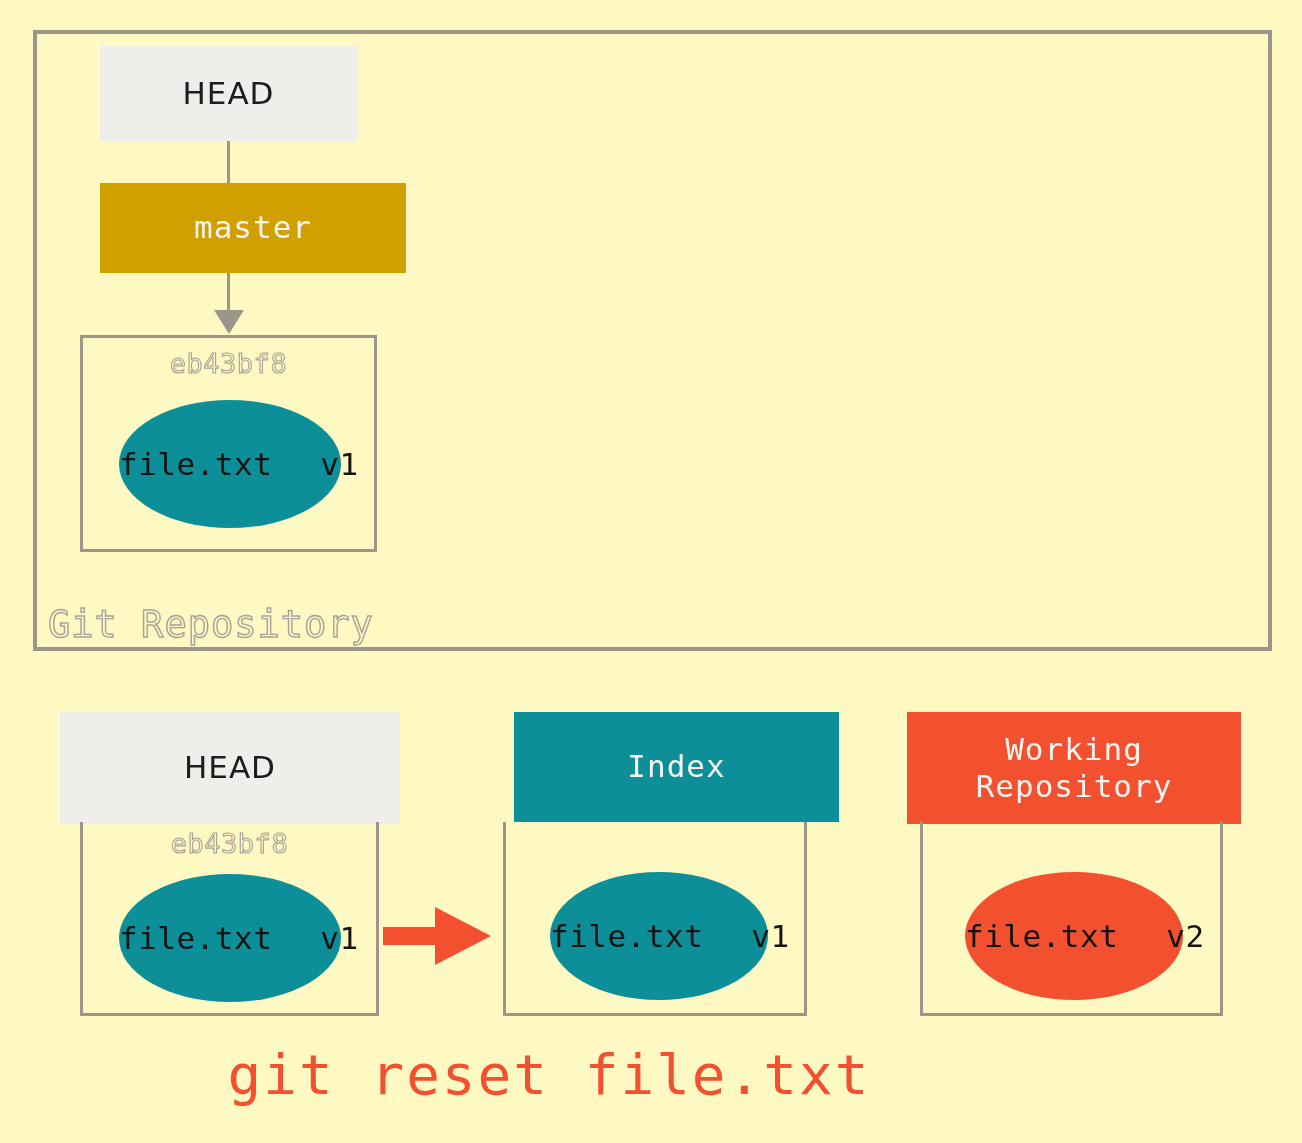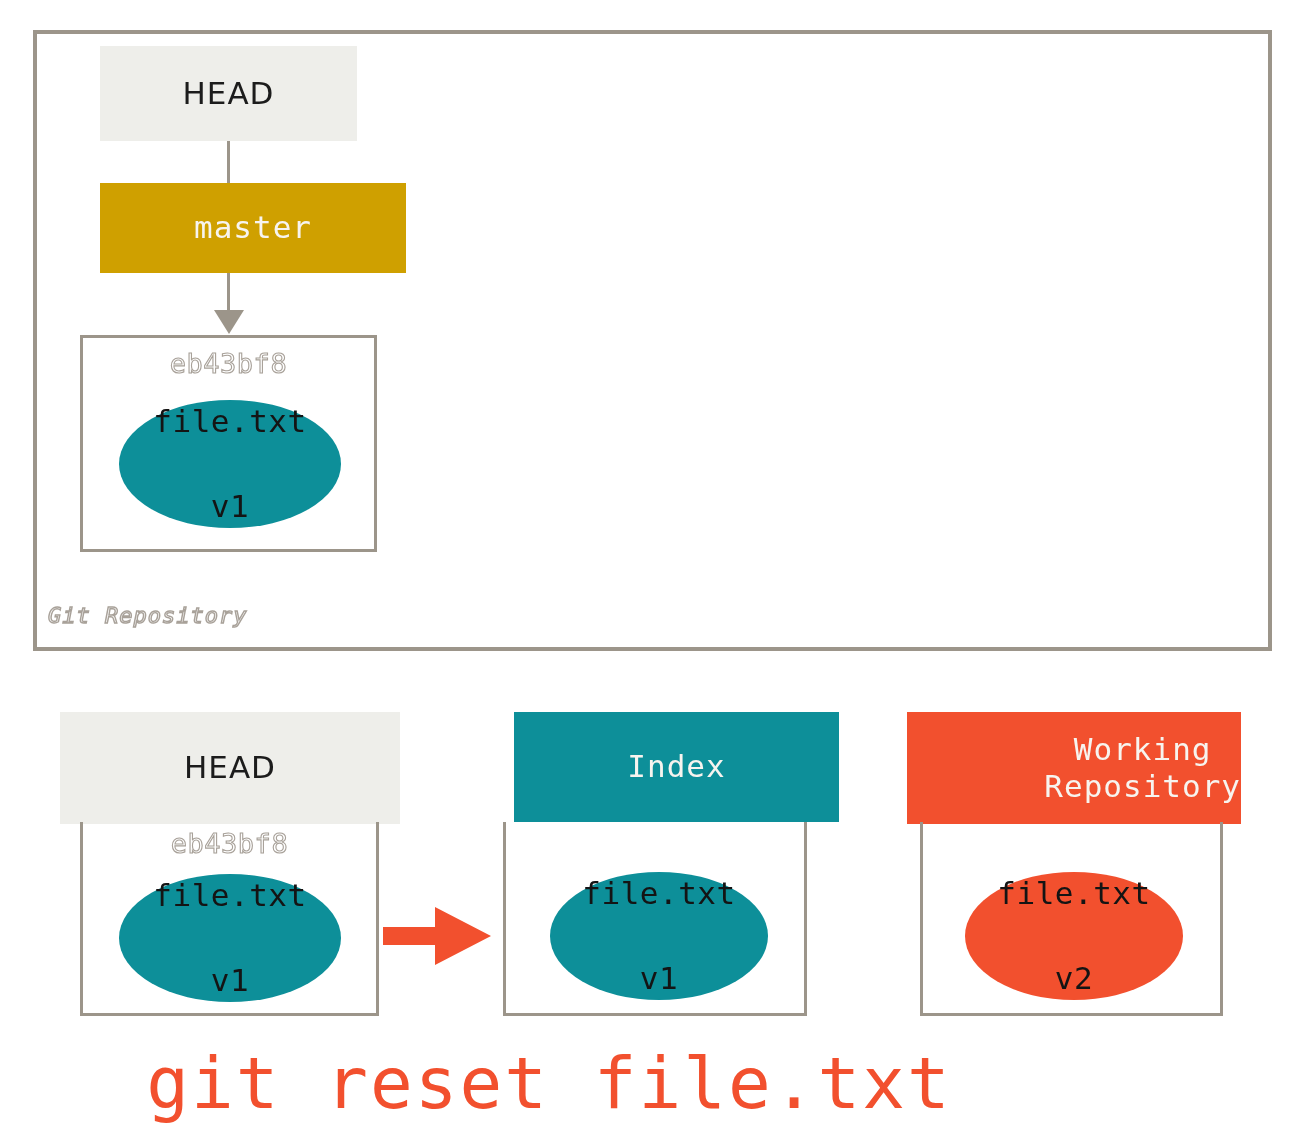--- a/index.html
+++ b/index.html
@@ -13,45 +13,44 @@
     position: relative;
     overflow: hidden;
     font-family: "DejaVu Sans Mono", "Liberation Mono", monospace;
   }
 
   .stage {
     position: absolute;
     left: 0; top: 0;
     width: 1302px;
     height: 1143px;
-    background: #ffffff;
+    background: #fef9c3;
   }
 
   
   .repo-frame {
     position: absolute;
     left: 33px;
     top: 30px;
     width: 1239px;
     height: 621px;
     border: 4px solid #9c958a;
     box-sizing: border-box;
   }
   .repo-label {
     position: absolute;
     left: 48px;
     top: 603px;
-    font-size: 22px;
+    font-size: 37px;
     letter-spacing: 1px;
     color: transparent;
     -webkit-text-stroke: 1.4px #a8a199;
     text-shadow: 0 0 0 transparent;
     white-space: nowrap;
     z-index: 6;
-    font-style: italic;
   }
 
   
   .box {
     position: absolute;
     box-sizing: border-box;
     display: flex;
     align-items: center;
     justify-content: center;
     text-align: center;
@@ -124,23 +123,23 @@
     top: 10px;
     text-align: center;
     font-size: 27px;
     color: transparent;
     -webkit-text-stroke: 1.1px #a8a199;
     letter-spacing: 0.5px;
   }
   .blob {
     position: absolute;
     display: flex;
-    flex-direction: column;
+    flex-direction: row;
     align-items: center;
-    justify-content: center;
+    justify-content: flex-start;
     border-radius: 50% / 50%;
     color: #141414;
     font-size: 31px;
     line-height: 1.18;
     letter-spacing: 0.5px;
     gap: 48px;
   }
   .blob.teal { background: #0d8f99; }
   .blob.orange { background: #f2502e; }
 
@@ -180,21 +179,20 @@
     background: #0d8f99;
     color: #f7f4ef;
   }
   .hdr-wd {
     left: 907px;
     top: 712px;
     width: 334px;
     height: 112px;
     background: #f2502e;
     color: #f7f4ef;
-    justify-content: flex-end;
   }
 
   .col-box {
     position: absolute;
     box-sizing: border-box;
     border: 3px solid #9c958a;
     border-top: none;
   }
   .col-head { left: 80px;  top: 822px; width: 299px; height: 194px; }
   .col-index{ left: 503px; top: 822px; width: 304px; height: 194px; }
@@ -225,21 +223,21 @@
   }
 
   
   .command {
     position: absolute;
     left: 0;
     top: 1042px;
     width: 1098px;
     text-align: center;
     color: #f2502e;
-    font-size: 71px;
+    font-size: 56px;
     letter-spacing: 2px;
     white-space: nowrap;
   }
 </style>
 </head>
 <body>
 
 <div class="stage">
 
   <div class="repo-frame"></div>

